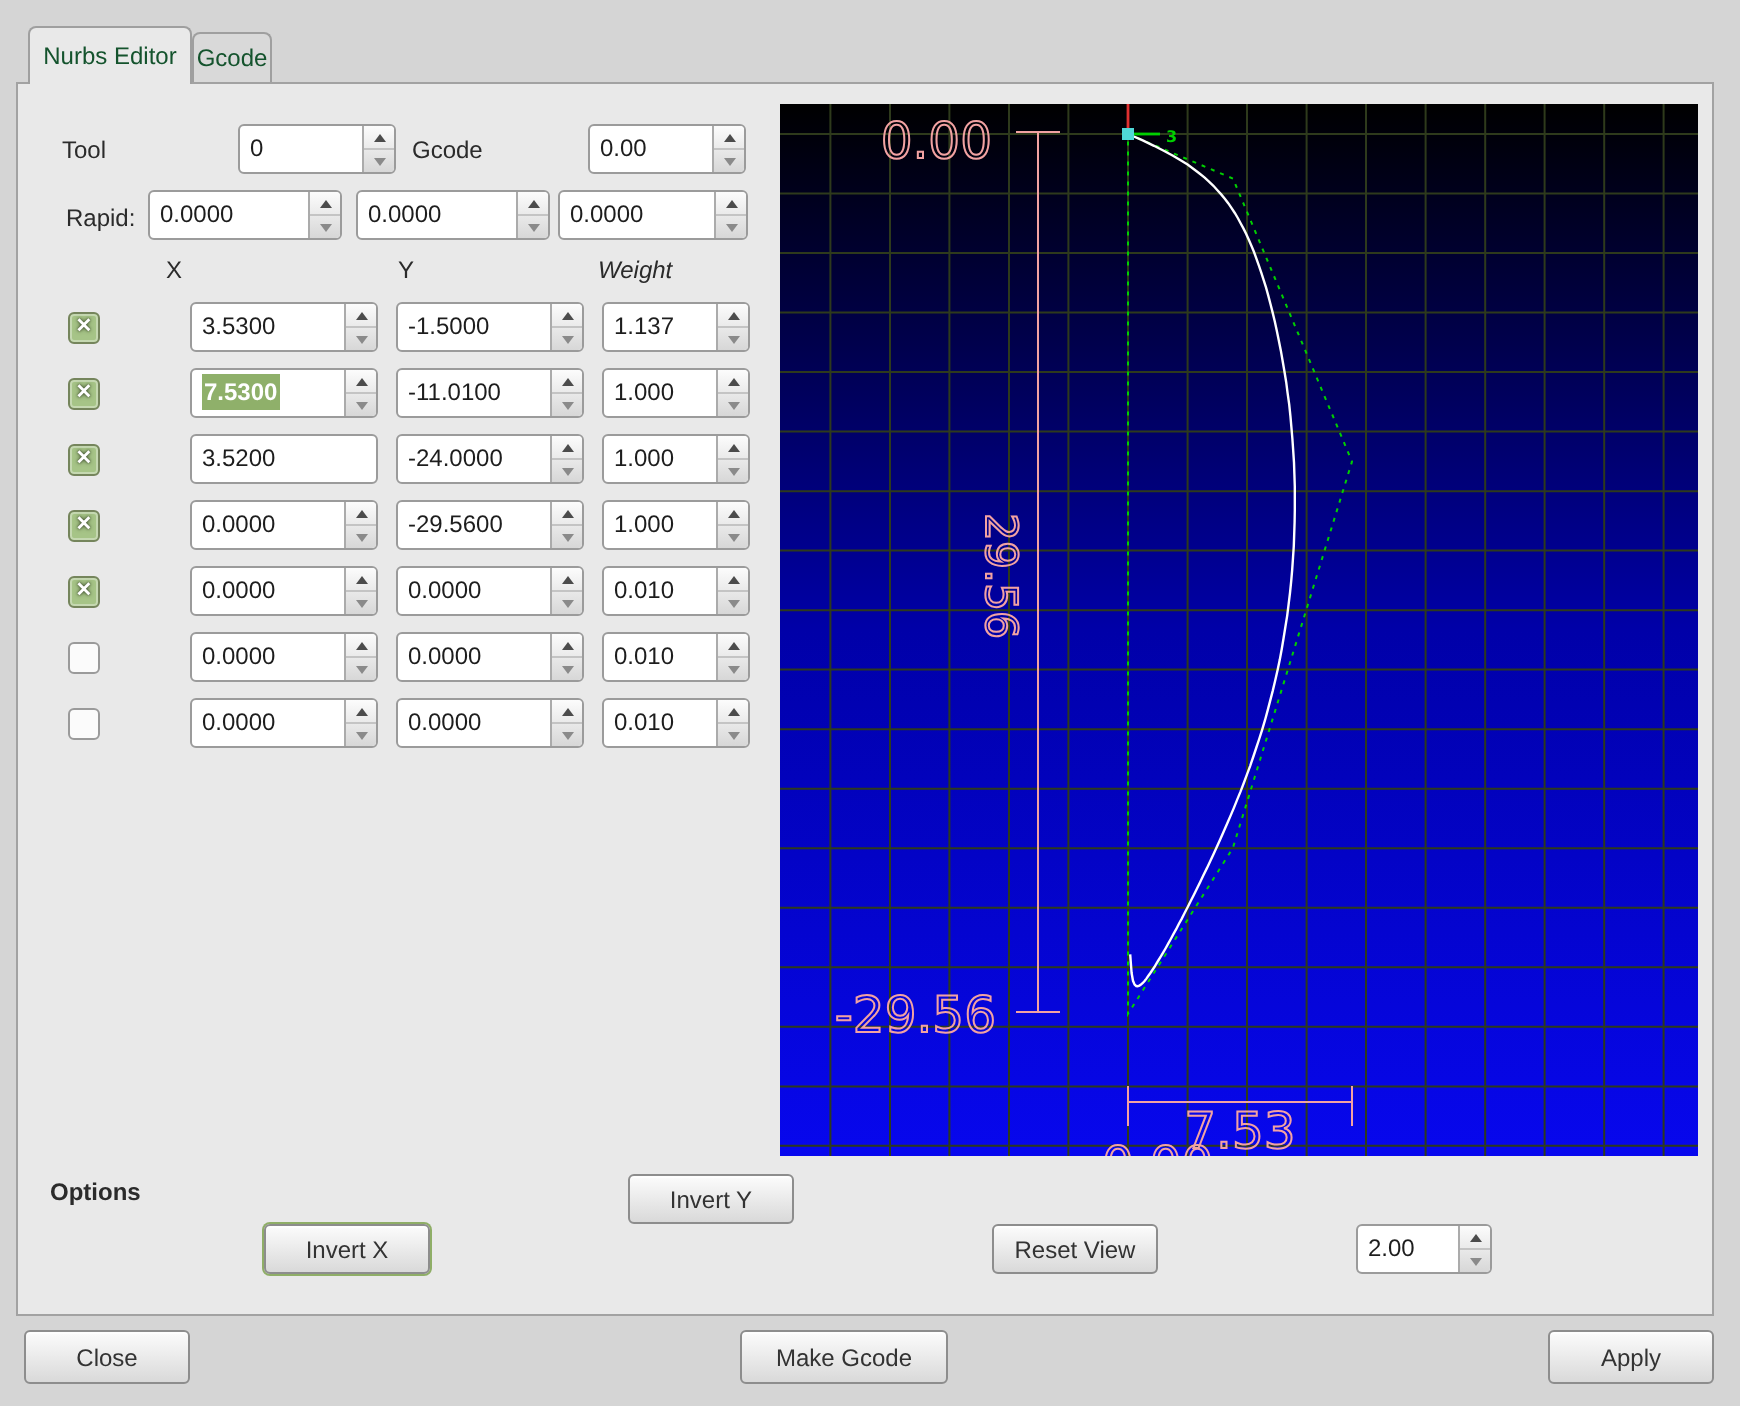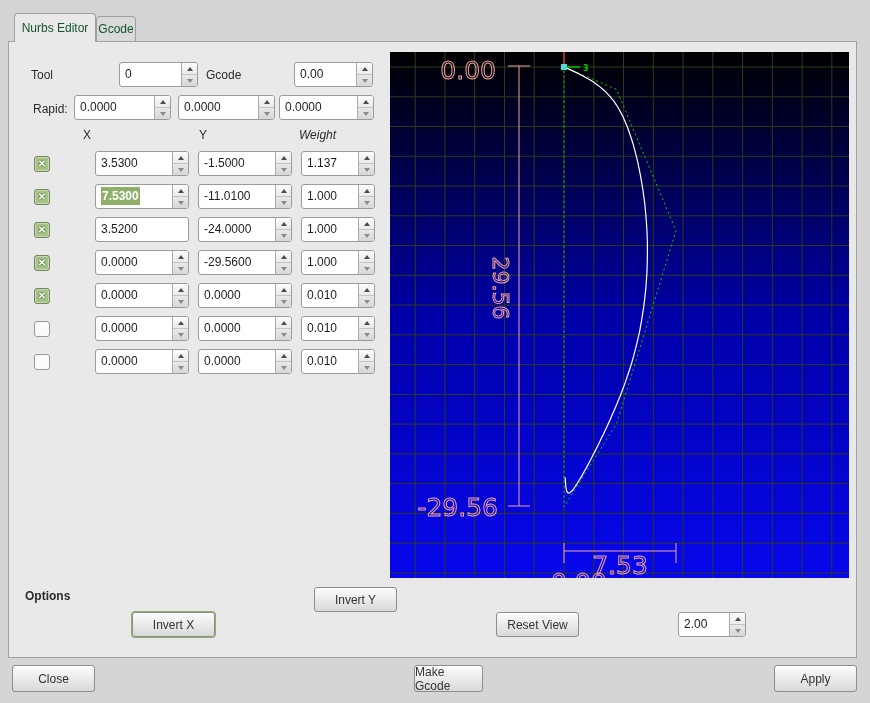--- a/index.html
+++ b/index.html
@@ -308,20 +308,20 @@
       <span class="st">
           <b class="u"></b>
           <b class="d"></b>
         </span>
     </div>
   </div>
 
   <div class="btn big" style="left:12px; top:665px; width:83px;">
     <span>Close</span>
   </div>
-  <div class="btn big" style="left:414px; top:665px; width:69px;">
+  <div class="btn big" style="left:370px; top:665px; width:104px;">
     <span>Make Gcode</span>
   </div>
   <div class="btn big" style="left:774px; top:665px; width:83px;">
     <span>Apply</span>
   </div>
 
 </div>
 
 </body></html>

